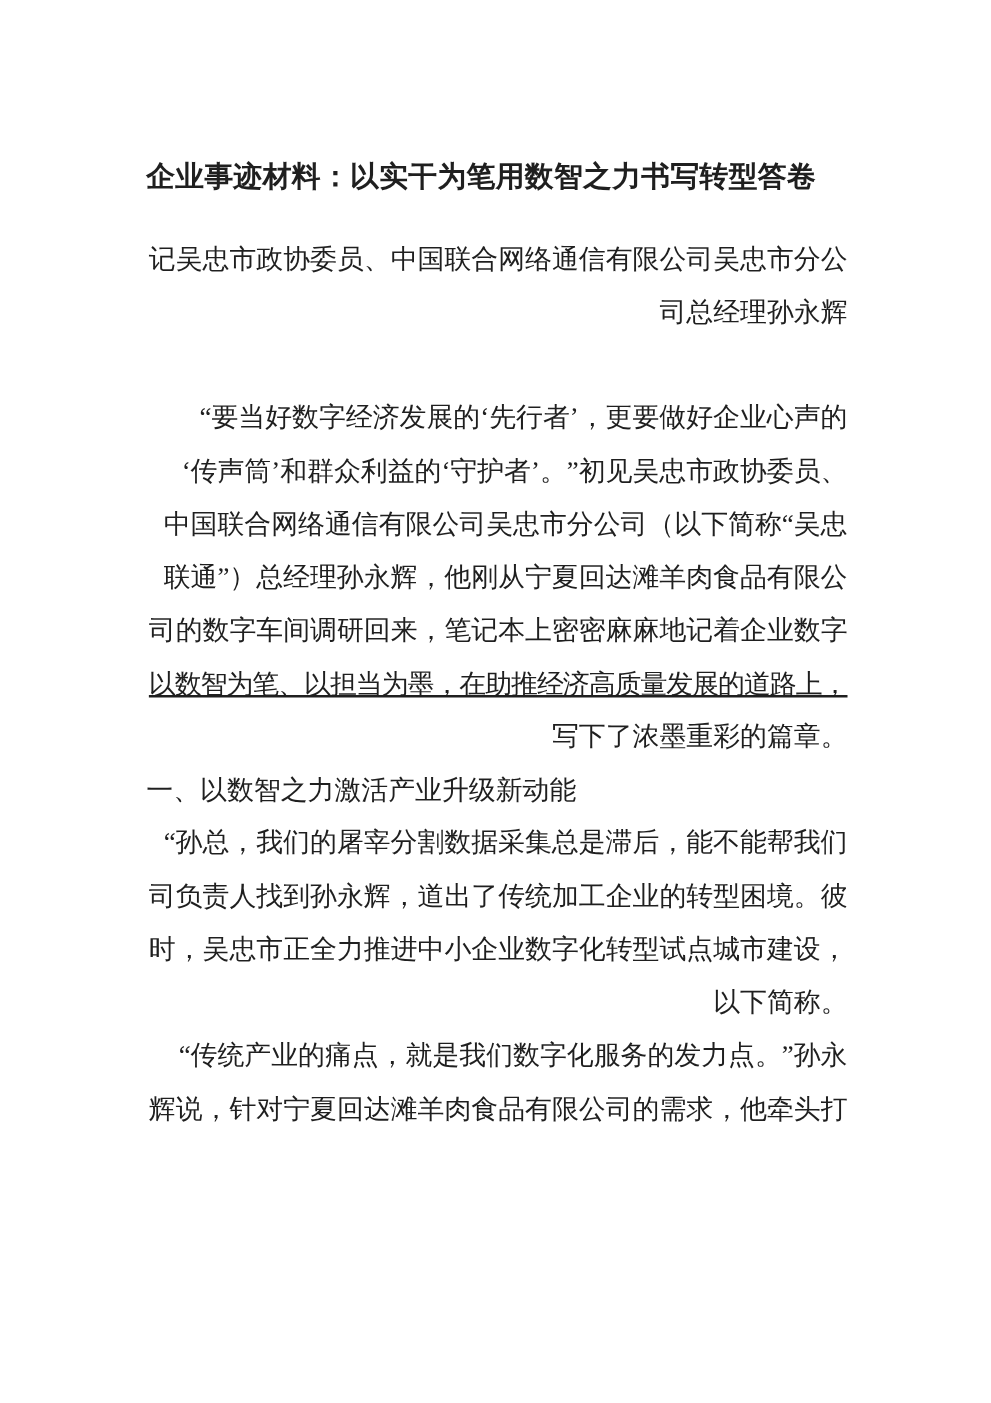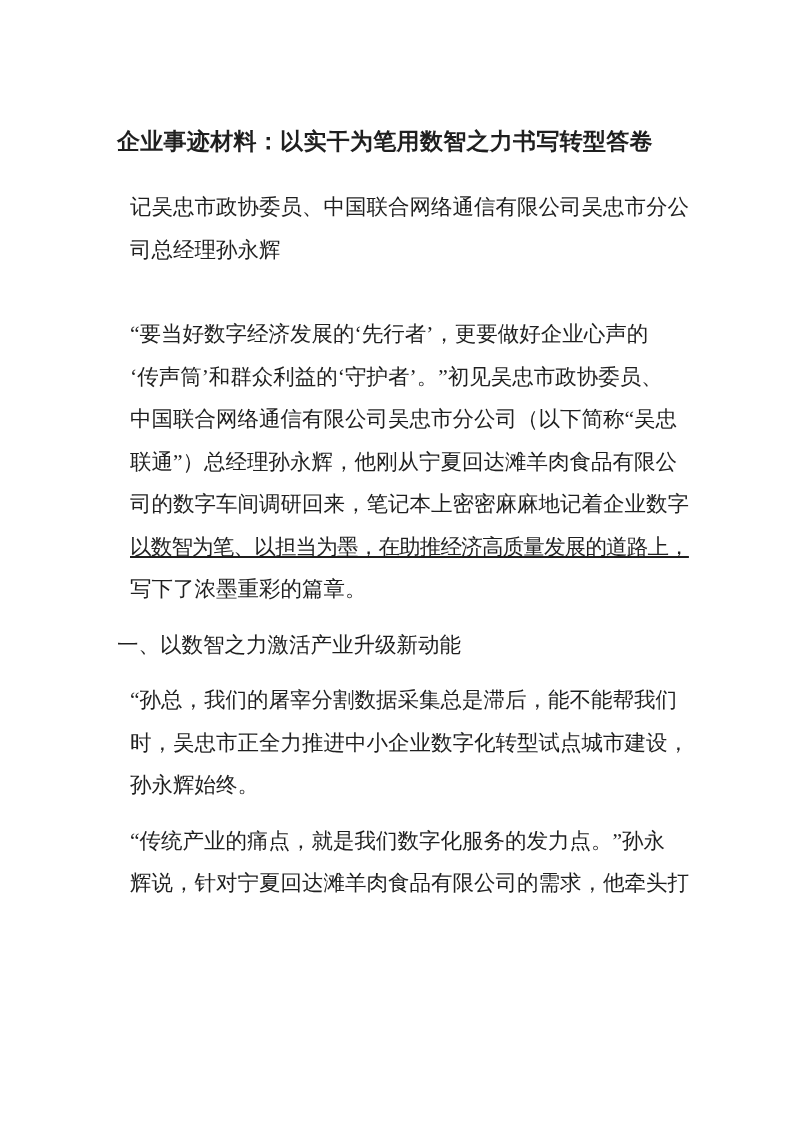--- a/index.html
+++ b/index.html
@@ -22,21 +22,22 @@
   .doc-title {
     margin: 0;
     padding-top: 126px;
     font-size: 23px;
     font-weight: 700;
     line-height: 32px;
     letter-spacing: 0.3px;
     white-space: nowrap;
   }
   .para {
-    margin: 13px;
+    margin: 0;
+    text-align: right;
   }
   .para.byline {
     margin-top: 28px;
   }
   .para.lead {
     margin-top: 42px;
   }
   .line {
     font-size: 21.5px;
     line-height: 42.5px;
@@ -73,22 +74,23 @@
       <div class="line">联通”）总经理孙永辉，他刚从宁夏回达滩羊肉食品有限公</div>
       <div class="line">司的数字车间调研回来，笔记本上密密麻麻地记着企业数字</div>
       <div class="line tight">以数智为笔、以担当为墨，在助推经济高质量发展的道路上，</div>
       <div class="line">写下了浓墨重彩的篇章。</div>
     </div>
 
     <div class="line">一、以数智之力激活产业升级新动能</div>
 
     <div class="para">
       <div class="line">“孙总，我们的屠宰分割数据采集总是滞后，能不能帮我们</div>
+      <div class="line">司负责人找到孙永辉，道出了传统加工企业的转型困境。彼</div>
       <div class="line">时，吴忠市正全力推进中小企业数字化转型试点城市建设，</div>
-      <div class="line">孙永辉始终。</div>
+      <div class="line">以下简称。</div>
     </div>
 
     <div class="para">
       <div class="line">“传统产业的痛点，就是我们数字化服务的发力点。”孙永</div>
       <div class="line">辉说，针对宁夏回达滩羊肉食品有限公司的需求，他牵头打</div>
     </div>
 
   </div>
 </div>
 

